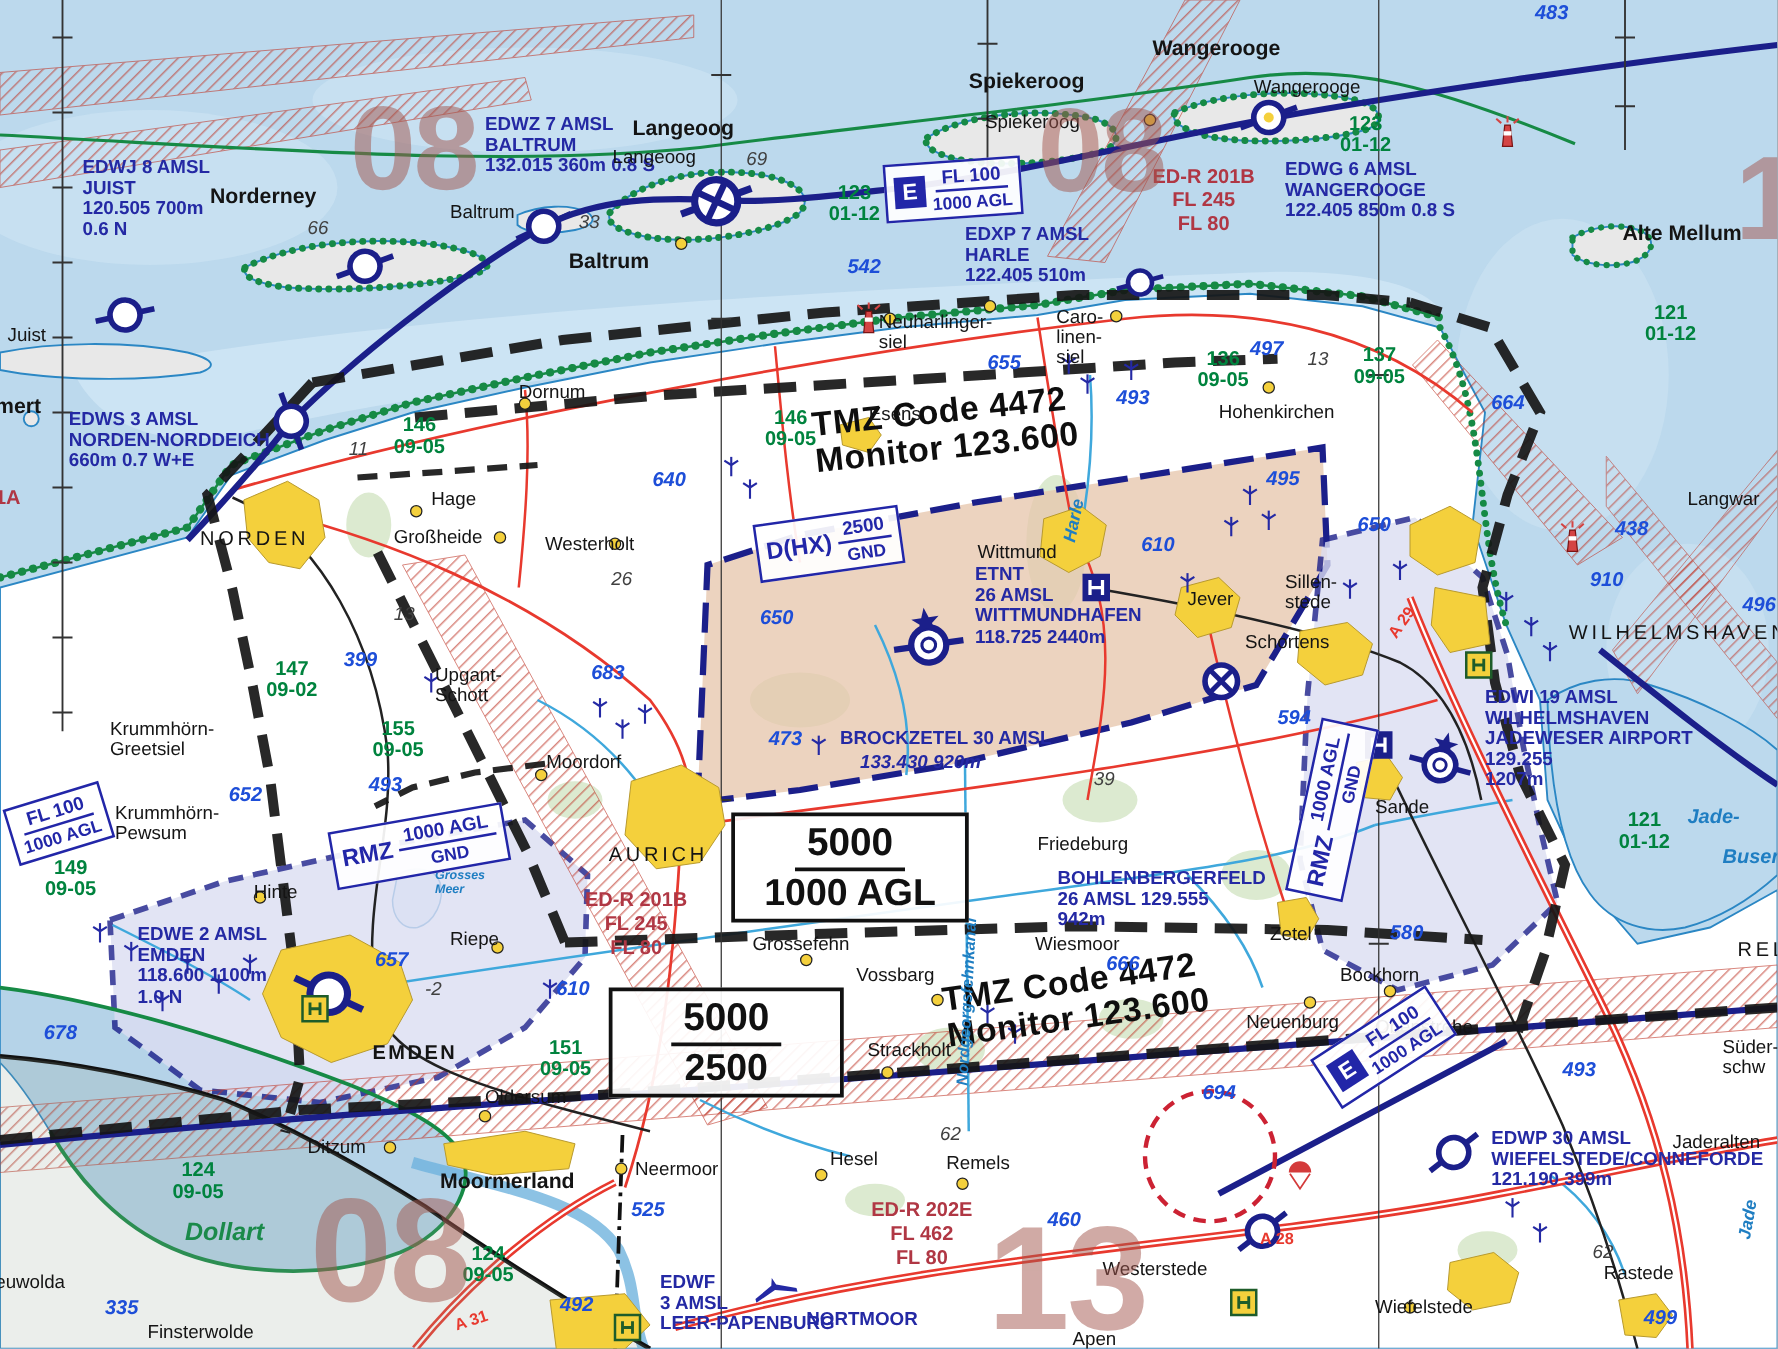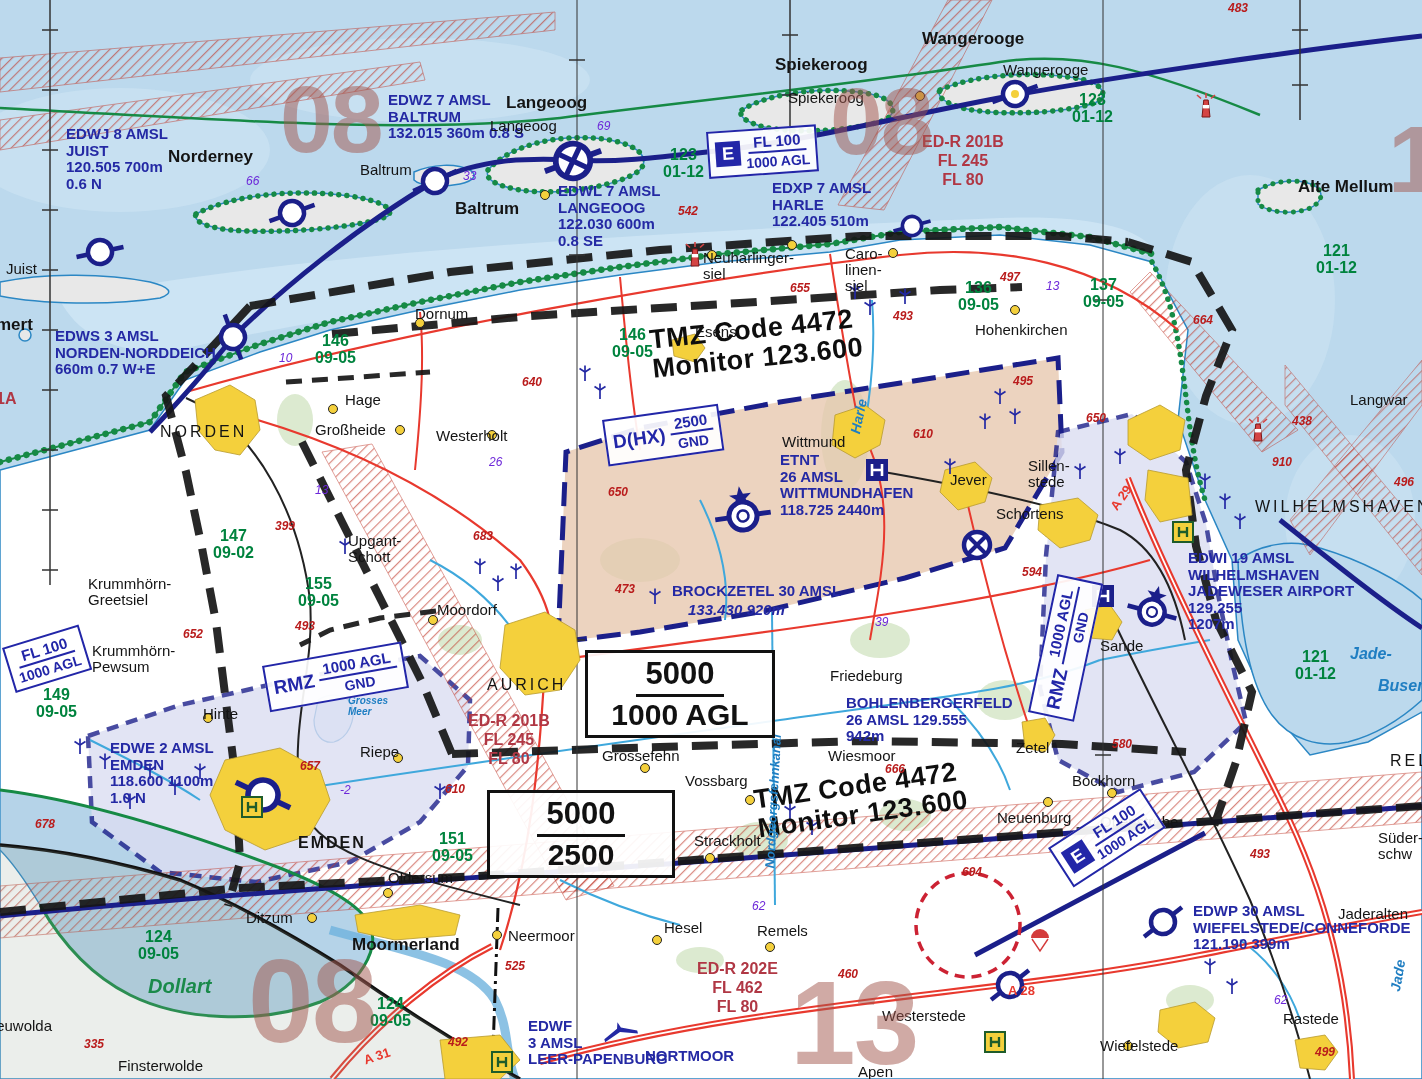--- a/index.html
+++ b/index.html
@@ -6,22 +6,22 @@
   #stage{position:relative;width:1422px;height:1079px;overflow:hidden;background:#bcd9ed;
          font-family:"Liberation Sans",sans-serif;}
   #stage svg{position:absolute;left:0;top:0;}
   #label-layer{position:absolute;left:0;top:0;width:100%;height:100%;}
   .lbl{position:absolute;white-space:pre-line;line-height:1.1;transform-origin:0 0;}
   .af{color:#2429a4;font-weight:bold;font-size:15px;}
   .afi{color:#2429a4;font-weight:bold;font-style:italic;font-size:15px;}
   .edr{color:#b03744;font-weight:bold;font-size:16px;line-height:1.18;text-align:center;}
   .tmzlbl{color:#0e0e0e;font-weight:bold;font-size:27px;line-height:1.08;letter-spacing:.5px;}
   .grn{color:#00833e;font-weight:bold;font-size:16px;line-height:1.08;text-align:center;}
-  .obs{color:#b91c1c;font-weight:bold;font-style:italic;font-size:12px;}
-  .spot{color:#6d28d9;font-style:italic;font-size:12px;}
+  .obs{color:#1d4ed8;font-weight:bold;font-style:italic;font-size:16px;}
+  .spot{color:#404040;font-style:italic;font-size:15px;}
   .town{color:#141414;font-size:15px;line-height:1.08;}
   .townb{color:#141414;font-weight:bold;font-size:17px;}
   .city{color:#141414;font-size:16px;letter-spacing:3px;}
   .cityb{color:#141414;font-weight:bold;font-size:16px;letter-spacing:2px;}
   .wtr{color:#1f7ec2;font-style:italic;font-weight:bold;font-size:10px;line-height:1.05;}
   .wtrg{color:#1a8a4a;font-style:italic;font-weight:bold;font-size:20px;}
   .road{color:#e8392e;font-weight:bold;font-size:13px;}
   .grid{color:#a3574e;opacity:.5;font-weight:bold;line-height:.88;letter-spacing:-2px;}
   .fbox{position:absolute;display:flex;align-items:center;gap:5px;transform-origin:0 0;
         background:rgba(255,255,255,.92);padding:3px 6px;}
@@ -357,27 +357,26 @@
       <div class="lbl af" style="left: 66px; top: 126px;">EDWJ 8 AMSL
 JUIST
 120.505 700m
 0.6 N</div>
       <div class="lbl af" style="left: 388px; top: 92px;">EDWZ 7 AMSL
 BALTRUM
 132.015 360m 0.8 S</div>
       <div class="lbl af" style="left: 55px; top: 328px;">EDWS 3 AMSL
 NORDEN-NORDDEICH
 660m 0.7 W+E</div>
-      <div class="lbl af" style="left: 558px; top: 183px;">EDWL 7 AMSL
-LANGEOOG
-122.030 600m
-0.8 SE</div>
       <div class="lbl af" style="left: 772px; top: 180px;">EDXP 7 AMSL
 HARLE
 122.405 510m</div>
+      <div class="lbl af" style="left: 1028px; top: 128px;">EDWG 6 AMSL
+WANGEROOGE
+122.405 850m 0.8 S</div>
       <div class="lbl af" style="left: 780px; top: 452px;">ETNT
 26 AMSL
 WITTMUNDHAFEN
 118.725 2440m</div>
       <div class="lbl af" style="left: 672px; top: 583px;">BROCKZETEL 30 AMSL</div>
       <div class="lbl afi" style="left: 688px; top: 602px;">133.430 920m</div>
       <div class="lbl af" style="left: 1188px; top: 550px;">EDWI 19 AMSL
 WILHELMSHAVEN
 JADEWESER AIRPORT
 129.255
@@ -465,21 +464,21 @@
       <div class="lbl obs" style="left: 615px; top: 583px;">473</div>
       <div class="lbl obs" style="left: 505px; top: 960px;">525</div>
       <div class="lbl obs" style="left: 448px; top: 1036px;">492</div>
       <div class="lbl obs" style="left: 838px; top: 968px;">460</div>
       <div class="lbl obs" style="left: 1315px; top: 1046px;">499</div>
       <div class="lbl obs" style="left: 1228px; top: 2px;">483</div>
       <div class="lbl obs" style="left: 84px; top: 1038px;">335</div>
       <div class="lbl spot" style="left: 246px; top: 175px;">66</div>
       <div class="lbl spot" style="left: 597px; top: 120px;">69</div>
       <div class="lbl spot" style="left: 463px; top: 170px;">33</div>
-      <div class="lbl spot" style="left: 279px; top: 352px;">10</div>
+      <div class="lbl spot" style="left: 279px; top: 352px;">11</div>
       <div class="lbl spot" style="left: 315px; top: 484px;">13</div>
       <div class="lbl spot" style="left: 1046px; top: 280px;">13</div>
       <div class="lbl spot" style="left: 489px; top: 456px;">26</div>
       <div class="lbl spot" style="left: 875px; top: 616px;">39</div>
       <div class="lbl spot" style="left: 752px; top: 900px;">62</div>
       <div class="lbl spot" style="left: 1274px; top: 994px;">62</div>
       <div class="lbl spot" style="left: 340px; top: 784px;">-2</div>
       <div class="lbl townb" style="left: 168px; top: 148px;">Norderney</div>
       <div class="lbl townb" style="left: 455px; top: 200px;">Baltrum</div>
       <div class="lbl town" style="left: 360px; top: 162px;">Baltrum</div>

